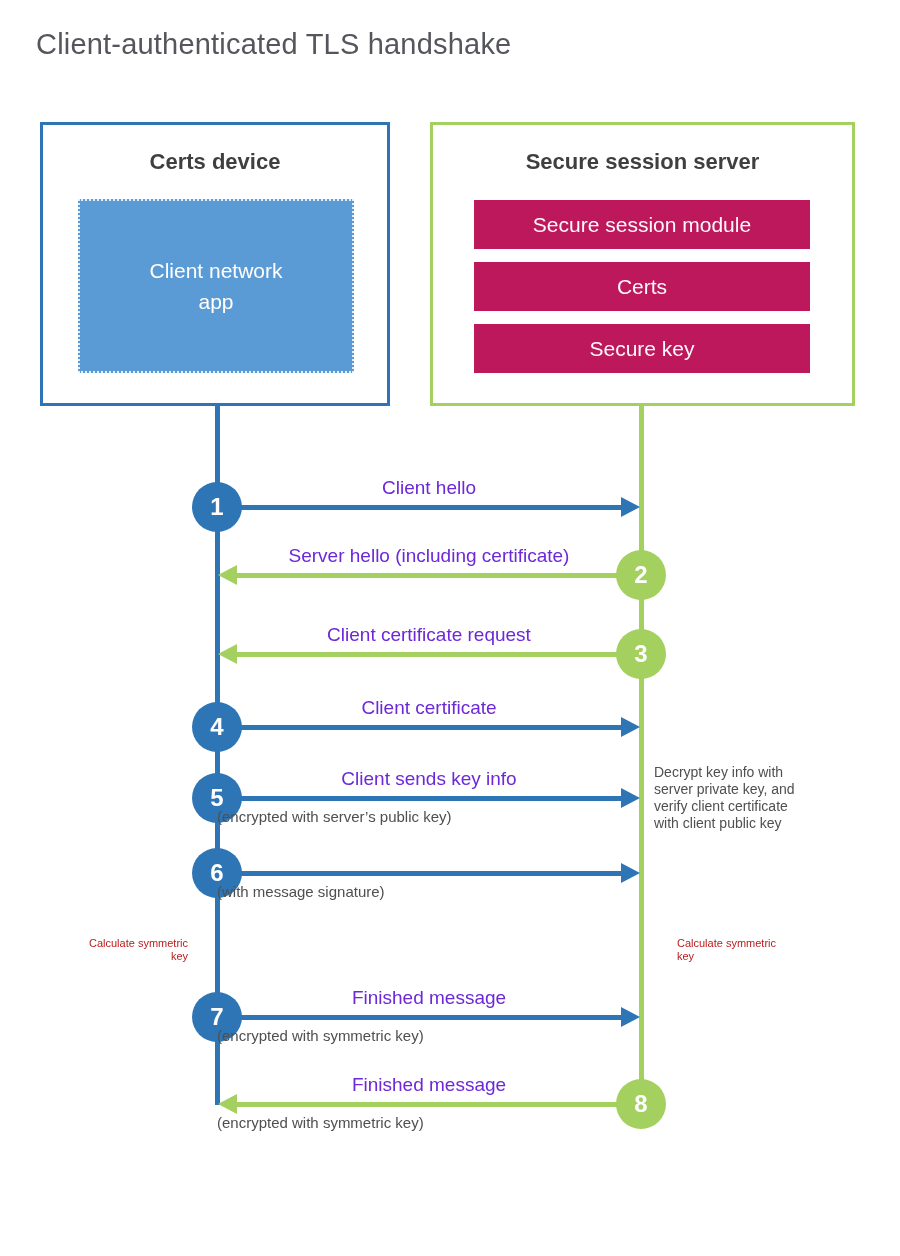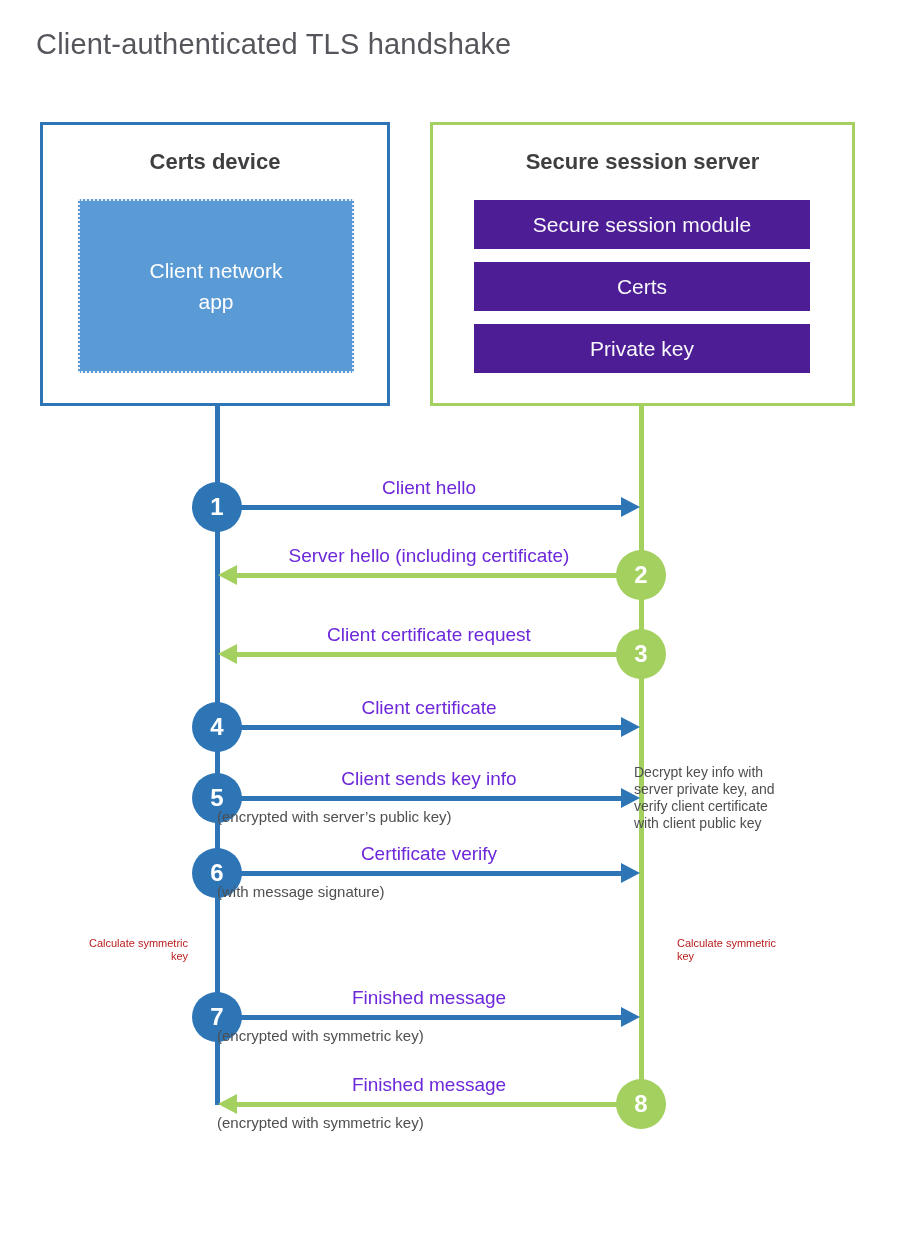--- a/index.html
+++ b/index.html
@@ -20,21 +20,21 @@
     left:0;top:24px;width:100%;text-align:center;
     font-size:22px;font-weight:bold;color:#3f3f41;
   }
   .app-box{
     left:78px;top:199px;width:276px;height:174px;background:#5b9bd5;
     border:2px dotted rgba(255,255,255,0.85);box-sizing:border-box;
     display:flex;align-items:center;justify-content:center;text-align:center;
     color:#ffffff;font-size:21px;line-height:1.5;white-space:pre-line;
   }
   .module-bar{
-    left:474px;width:336px;height:49px;background:#4c1d95;
+    left:474px;width:336px;height:49px;background:#be185d;
     display:flex;align-items:center;justify-content:center;
     color:rgba(255,255,255,0.97);font-size:21px;
   }
   
   .lifeline{width:5px;top:405px;}
   .lifeline.blue{left:215px;background:#2e75b6;height:700px;}
   .lifeline.green{left:639px;background:#a3d05f;height:700px;}
   
   .step-circle{
     width:50px;height:50px;border-radius:50%;
@@ -74,21 +74,21 @@
     <div class="abs actor-heading">Certs device</div>
   </div>
   <div class="abs app-box">Client network
 app</div>
 
   <div class="abs actor-box server-box">
     <div class="abs actor-heading">Secure session server</div>
   </div>
   <div class="abs module-bar" style="top:200px;">Secure session module</div>
   <div class="abs module-bar" style="top:262px;">Certs</div>
-  <div class="abs module-bar" style="top:324px;">Private key</div>
+  <div class="abs module-bar" style="top:324px;">Secure key</div>
 
   <div class="abs lifeline blue"></div>
   <div class="abs lifeline green"></div>
 
   <div class="abs msg-label" style="top:477px;">Client hello</div>
   <div class="abs arrow-line blue" style="top:505px;"></div>
   <div class="abs arrow-head right" style="top:497px;"></div>
   <div class="abs step-circle blue" style="top:482px;">1</div>
 
   <div class="abs msg-label" style="top:545px;">Server hello (including certificate)</div>
@@ -105,27 +105,26 @@
   <div class="abs arrow-line blue" style="top:725px;"></div>
   <div class="abs arrow-head right" style="top:717px;"></div>
   <div class="abs step-circle blue" style="top:702px;">4</div>
 
   <div class="abs msg-label" style="top:768px;text-align:center;">Client sends key info</div>
   <div class="abs arrow-line blue" style="top:796px;"></div>
   <div class="abs arrow-head right" style="top:788px;"></div>
   <div class="abs step-circle blue" style="top:773px;">5</div>
   <div class="abs msg-sublabel" style="top:808px;">(encrypted with server’s public key)</div>
 
-  <div class="abs msg-label" style="top:843px;">Certificate verify</div>
   <div class="abs arrow-line blue" style="top:871px;"></div>
   <div class="abs arrow-head right" style="top:863px;"></div>
   <div class="abs step-circle blue" style="top:848px;">6</div>
   <div class="abs msg-sublabel" style="top:883px;">(with message signature)</div>
 
-  <div class="abs side-note" style="left:634px;top:764px;width:160px;">Decrypt key info with server private key, and verify client certificate with client public key</div>
+  <div class="abs side-note" style="left:654px;top:764px;width:160px;">Decrypt key info with server private key, and verify client certificate with client public key</div>
   <div class="abs calc-note" style="left:88px;top:937px;width:100px;text-align:right;">Calculate symmetric key</div>
   <div class="abs calc-note" style="left:677px;top:937px;width:110px;text-align:left;">Calculate symmetric key</div>
 
   <div class="abs msg-label" style="top:987px;">Finished message</div>
   <div class="abs arrow-line blue" style="top:1015px;"></div>
   <div class="abs arrow-head right" style="top:1007px;"></div>
   <div class="abs step-circle blue" style="top:992px;">7</div>
   <div class="abs msg-sublabel" style="top:1027px;">(encrypted with symmetric key)</div>
 
   <div class="abs msg-label" style="top:1074px;">Finished message</div>

